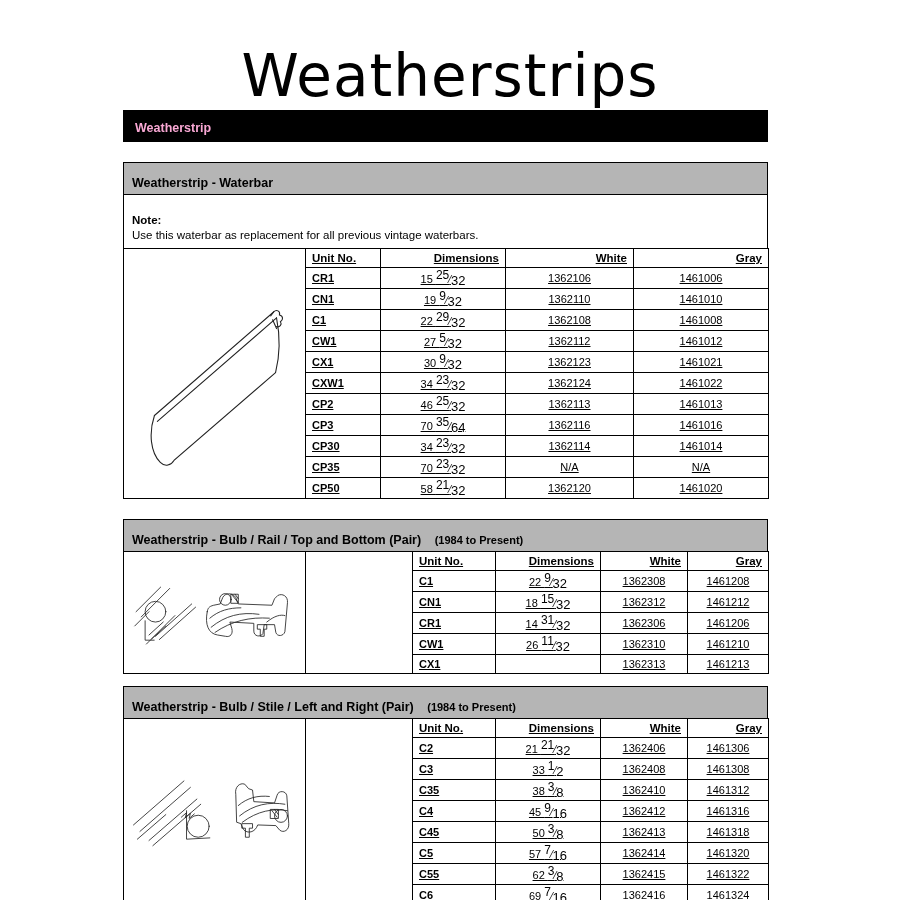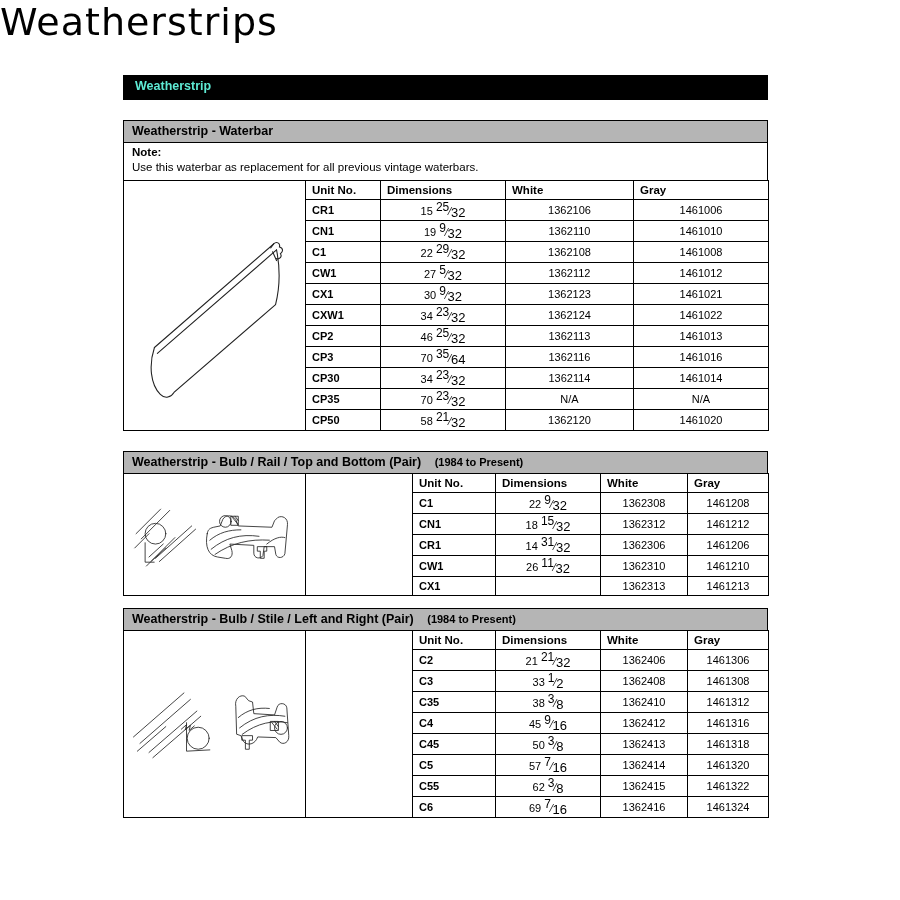--- a/index.html
+++ b/index.html
@@ -1,33 +1,33 @@
 <!DOCTYPE html>
 <html><head>
 <meta charset="utf-8">
 <style>
   html,body{margin:0;padding:0;}
   body{width:900px;height:900px;background:#fff;color:#000;
        font-family:"Liberation Sans",sans-serif;position:relative;overflow:hidden;}
-  .page-title{font-family:"DejaVu Sans",sans-serif;font-size:38px;font-weight:400;
-       text-align:left;letter-spacing:1px;}
+  .page-title{font-family:"DejaVu Sans",sans-serif;font-size:58px;font-weight:400;
+       text-align:center;margin-top:42px;letter-spacing:1px;}
   .content{width:645px;margin-left:123px;}
-  .black-bar{background:#000;color:#5eead4;font-size:12.5px;font-weight:bold;
-       padding:4px 12px 7px;margin-top:31px;}
+  .black-bar{background:#000;color:#f9a8d4;font-size:12.5px;font-weight:bold;
+       padding:11px 12px 7px;}
   .section{margin-top:20px;}
   .section.tight{margin-top:12px;}
-  .sec-header{background:#b5b5b5;border:1px solid #000;padding:3px 8px 4px;
+  .sec-header{background:#b5b5b5;border:1px solid #000;padding:13px 8px 4px;
        font-size:12.5px;font-weight:bold;line-height:14px;}
   .hdr-note{font-size:11px;font-weight:bold;margin-left:10px;}
   .note-box{border:1px solid #000;border-top:none;padding:2px 8px 5px;
        font-size:11.5px;line-height:15px;}
-  .note-title{font-weight:bold;}
-  table{border-collapse:collapse;width:645px;table-layout:fixed;margin-top:-1px;}
+  .note-title{font-weight:bold;margin-top:16px;}
+  table{border-collapse:collapse;width:645px;table-layout:fixed;margin-top:-1px;text-decoration:underline;}
   th,td{border:1px solid #000;font-size:11px;padding:0 6px;height:18px;overflow:hidden;}
-  th{font-size:11.5px;text-align:left;}
+  th{font-size:11.5px;text-align:right;}
   th.h-unit{text-align:left;}
   td.c-unit{font-weight:bold;text-align:left;margin-top:17px;}
   td.c-dim,td.c-num{text-align:center;font-weight:normal;}
   td.diagram-cell{vertical-align:middle;text-align:center;padding:2px;}
   td.spacer-cell{background:#fff;}
   sup{font-size:12px;vertical-align:4px;}
   sub{font-size:13px;vertical-align:-2px;}
   .fsl{font-size:10px;}
   svg{display:block;margin:0 auto;}
 </style>

